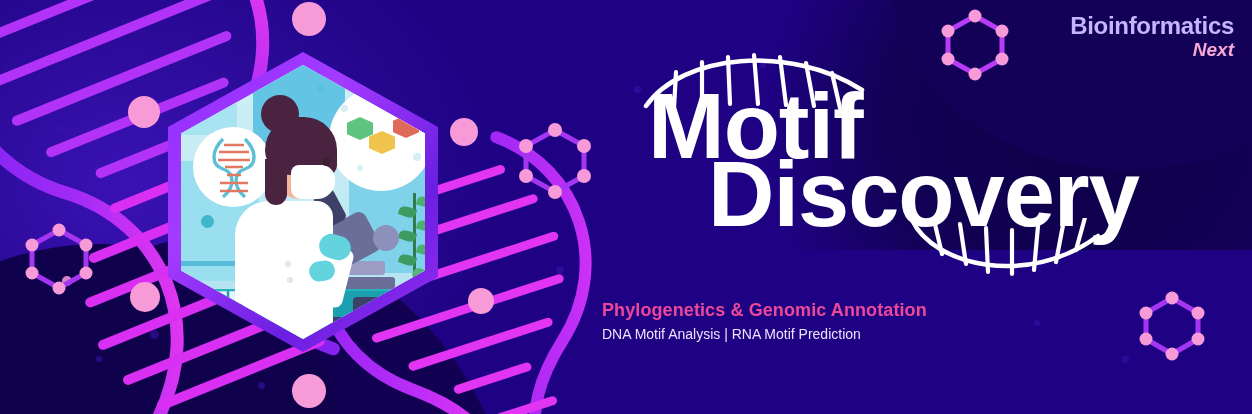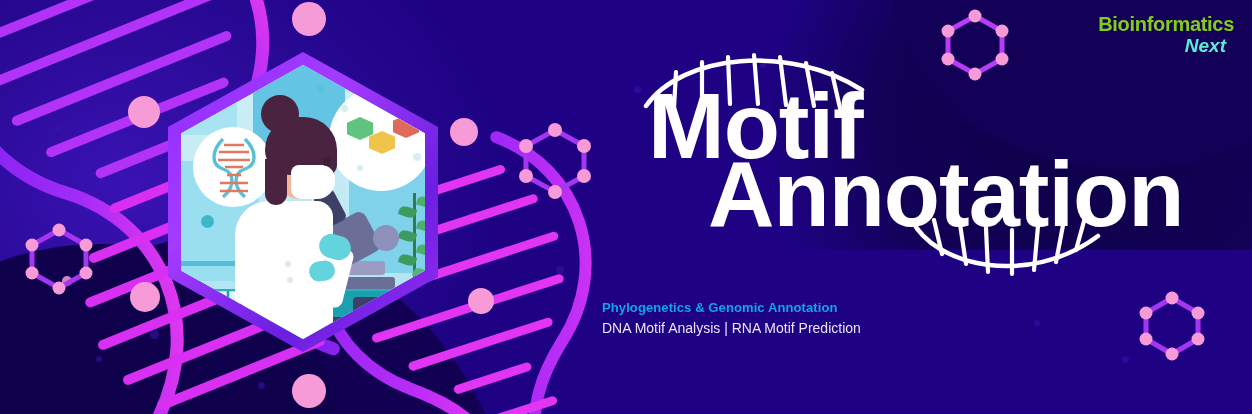--- a/index.html
+++ b/index.html
@@ -103,32 +103,32 @@
   }
   #title-motif{position:absolute;left:8px;top:36px;font-size:92px;}
   #title-prediction{position:absolute;left:68px;top:104px;font-size:92px;}
   .dna-arc{position:absolute;}
   #arc-top{left:0px;top:0px;}
   #arc-bottom{left:268px;top:170px;}
 
   
   #subtitle-block{position:absolute;left:600px;top:300px;width:560px;}
   #subtitle-head{
-    color:#0ea5e9;font-size:13px;font-weight:bold;letter-spacing:.1px;
+    color:#ec4899;font-size:18px;font-weight:bold;letter-spacing:.1px;
     margin:0 0 5px 2px;
   }
   .subtitle-line{
     color:#e9e4ff;font-size:14px;font-weight:normal;margin:0 0 3px 2px;
   }
   .subtitle-line.indent{margin-left:6px;}
 
   
   #logo{position:absolute;right:18px;top:14px;text-align:right;}
-  #logo-main{color:#84cc16;font-size:20px;font-weight:bold;letter-spacing:-.3px;line-height:1;}
-  #logo-sub{color:#5eead4;font-size:19px;font-weight:bold;font-style:italic;line-height:1;margin-top:2px;margin-right:8px;}
+  #logo-main{color:#c4b5fd;font-size:24px;font-weight:bold;letter-spacing:-.3px;line-height:1;}
+  #logo-sub{color:#f9a8d4;font-size:19px;font-weight:bold;font-style:italic;line-height:1;margin-top:2px;margin-right:0;}
 </style>
 </head>
 <body>
 
 <div id="banner">
 
   <div class="bg-base"></div>
   <div class="bg-left-glow"></div>
   <div class="bg-right-dark"></div>
   <div class="bg-topright-dark"></div>
@@ -373,21 +373,21 @@
           <line x1="114" y1="7" x2="118" y2="56"></line>
           <line x1="140" y1="9" x2="146" y2="57"></line>
           <line x1="166" y1="15" x2="174" y2="58"></line>
           <line x1="192" y1="25" x2="200" y2="60"></line>
         </g>
       </svg>
     </div>
 
     <div class="title-line" id="title-motif">Motif</div>
 
-    <div class="title-line" id="title-prediction">Annotation</div>
+    <div class="title-line" id="title-prediction">Discovery</div>
 
     <div class="dna-arc" id="arc-bottom">
       <svg width="196" height="62" viewBox="0 0 196 62">
         <path d="M4 2 C 26 48, 120 70, 190 18" fill="none" stroke="#ffffff" stroke-width="4.5" stroke-linecap="round"></path>
         <g stroke="#ffffff" stroke-width="4.2" stroke-linecap="round">
           <line x1="26" y1="2" x2="34" y2="36"></line>
           <line x1="52" y1="6" x2="58" y2="46"></line>
           <line x1="78" y1="10" x2="80" y2="54"></line>
           <line x1="104" y1="12" x2="104" y2="56"></line>
           <line x1="130" y1="8" x2="126" y2="52"></line>

